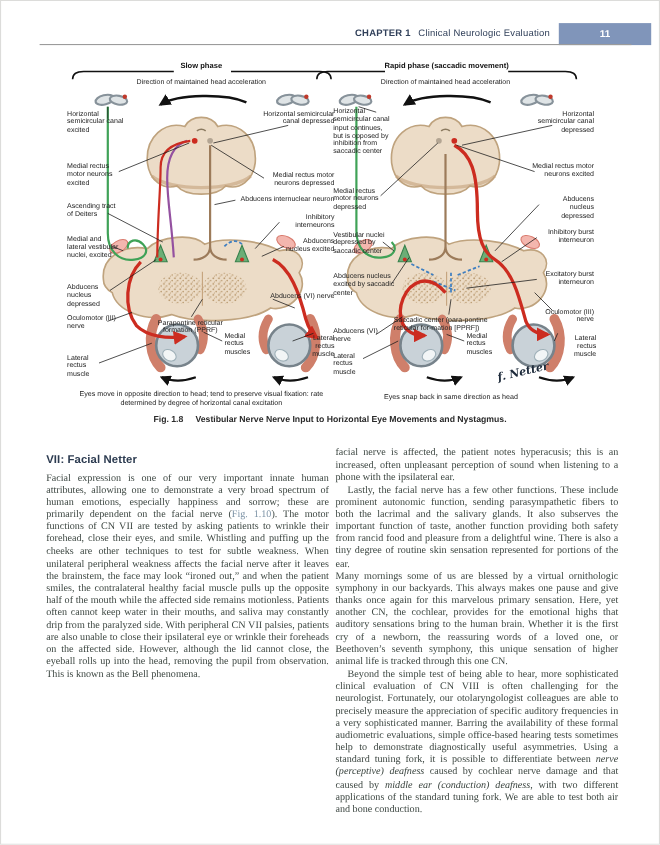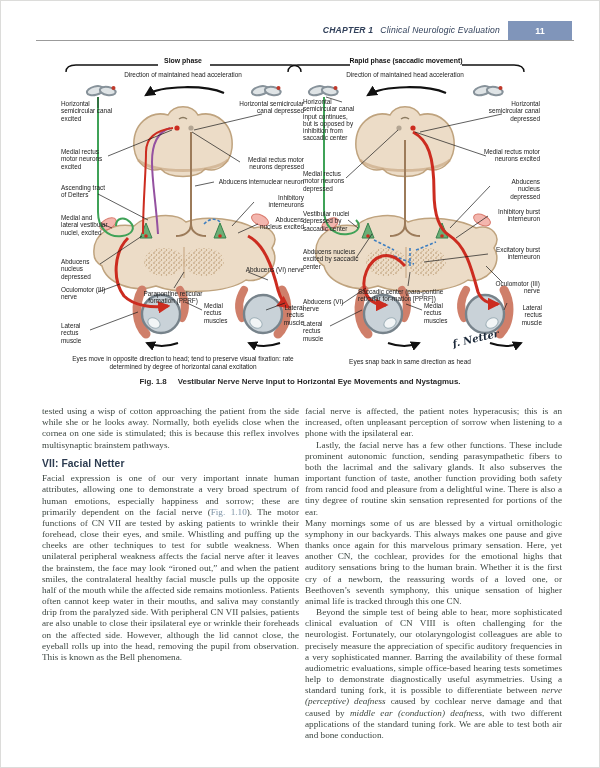--- a/index.html
+++ b/index.html
@@ -1,24 +1,24 @@
 <!DOCTYPE html>
 <html><head>
 <meta charset="utf-8">
 <style>
   html,body{margin:0;padding:0;background:#e9e9e7;}
   .page{position:relative;width:600px;height:768px;background:#ffffff;margin:0 auto;
         font-family:"Liberation Sans",sans-serif;overflow:hidden;
         box-shadow:inset 0 0 0 1px #dcdcda;}
   
   .hdr-text{position:absolute;top:25px;right:100px;font-size:8.6px;color:#31405a;
-            letter-spacing:.2px;white-space:nowrap;font-style:italic;}
+            letter-spacing:.2px;white-space:nowrap;}
   .hdr-text b{font-weight:bold;margin-right:7px;}
   .hdr-rule{position:absolute;left:36px;right:26px;top:40px;height:1px;background:#9b9b9b;}
-  .page-badge{position:absolute;left:508px;top:21px;width:64px;height:20px;background:#8095ba;
+  .page-badge{position:absolute;left:508px;top:21px;width:84px;height:20px;background:#8095ba;
               color:#ffffff;font-size:9px;font-weight:bold;display:flex;align-items:center;
               justify-content:center;}
   
   .fig-wrap{position:absolute;left:58px;top:52px;width:484px;height:322px;}
   .fig-wrap svg{position:absolute;left:0;top:0;}
   .fig-label{position:absolute;font-size:6.4px;line-height:1.14;color:#222222;z-index:3;}
   .fig-title{position:absolute;font-size:6.9px;font-weight:bold;color:#111111;text-align:center;z-index:3;}
   .fig-panel-caption{position:absolute;font-size:6.5px;color:#222222;text-align:center;line-height:1.2;z-index:3;}
   .signature{position:absolute;left:394px;top:281px;font-family:"DejaVu Serif",serif;
              font-style:italic;font-weight:bold;font-size:10px;color:#1d2a3a;
@@ -231,24 +231,23 @@
     <div class="fig-panel-caption" style="left:252px;top:306px;width:200px;">Eyes snap back in same direction as head</div>
 
     <div class="signature">f. Netter</div>
   </div>
 
   <div class="fig-caption">
     <span class="fig-num">Fig. 1.8</span><span>Vestibular Nerve Nerve Input to Horizontal Eye Movements and Nystagmus.</span>
   </div>
 
   <div class="col col-left" id="col-left">
-      <p><span>tested using a wisp of cotton approaching the patient from the side while she or he looks away. Normally, both eyelids close when the cornea on one side is stimulated; this is because this reflex involves multisynaptic brainstem pathways.</span></p>
       <h2><span>VII: Facial Netter</span></h2>
       <p><span>Facial expression is one of our very important innate human attributes, allowing one to demonstrate a very broad spectrum of human emotions, especially happiness and sorrow; these are primarily dependent on the facial nerve (</span><span class="link">Fig. 1.10</span><span>). The motor functions of CN VII are tested by asking patients to wrinkle their forehead, close their eyes, and smile. Whistling and puffing up the cheeks are other techniques to test for subtle weakness. When unilateral peripheral weakness affects the facial nerve after it leaves the brainstem, the face may look “ironed out,” and when the patient smiles, the contralateral healthy facial muscle pulls up the opposite half of the mouth while the affected side remains motionless. Patients often cannot keep water in their mouths, and saliva may constantly drip from the paralyzed side. With peripheral CN VII palsies, patients are also unable to close their ipsilateral eye or wrinkle their foreheads on the affected side. However, although the lid cannot close, the eyeball rolls up into the head, removing the pupil from observation. This is known as the Bell phenomena.</span></p>
     </div>
   <div class="col col-right" id="col-right">
-      <p><span>facial nerve is affected, the patient notes hyperacusis; this is an increased, often unpleasant perception of sorrow when listening to a phone with the ipsilateral ear.</span></p>
+      <p><span>facial nerve is affected, the patient notes hyperacusis; this is an increased, often unpleasant perception of sound when listening to a phone with the ipsilateral ear.</span></p>
       <p class="ind"><span>Lastly, the facial nerve has a few other functions. These include prominent autonomic function, sending parasympathetic fibers to both the lacrimal and the salivary glands. It also subserves the important function of taste, another function providing both safety from rancid food and pleasure from a delightful wine. There is also a tiny degree of routine skin sensation represented for portions of the ear.</span></p>
       <p><span>Many mornings some of us are blessed by a virtual ornithologic symphony in our backyards. This always makes one pause and give thanks once again for this marvelous primary sensation. Here, yet another CN, the cochlear, provides for the emotional highs that auditory sensations bring to the human brain. Whether it is the first cry of a newborn, the reassuring words of a loved one, or Beethoven’s seventh symphony, this unique sensation of higher animal life is tracked through this one CN.</span></p>
       <p class="ind"><span>Beyond the simple test of being able to hear, more sophisticated clinical evaluation of CN VIII is often challenging for the neurologist. Fortunately, our otolaryngologist colleagues are able to precisely measure the appreciation of specific auditory frequencies in a very sophisticated manner. Barring the availability of these formal audiometric evaluations, simple office-based hearing tests sometimes help to demonstrate diagnostically useful asymmetries. Using a standard tuning fork, it is possible to differentiate between </span><span class="italic">nerve (perceptive) deafness</span><span> caused by cochlear nerve damage and that caused by </span><span class="italic">middle ear (conduction) deafness</span><span>, with two different applications of the standard tuning fork. We are able to test both air and bone conduction.</span></p>
     </div>
 
 </div>
 
 </body></html>

